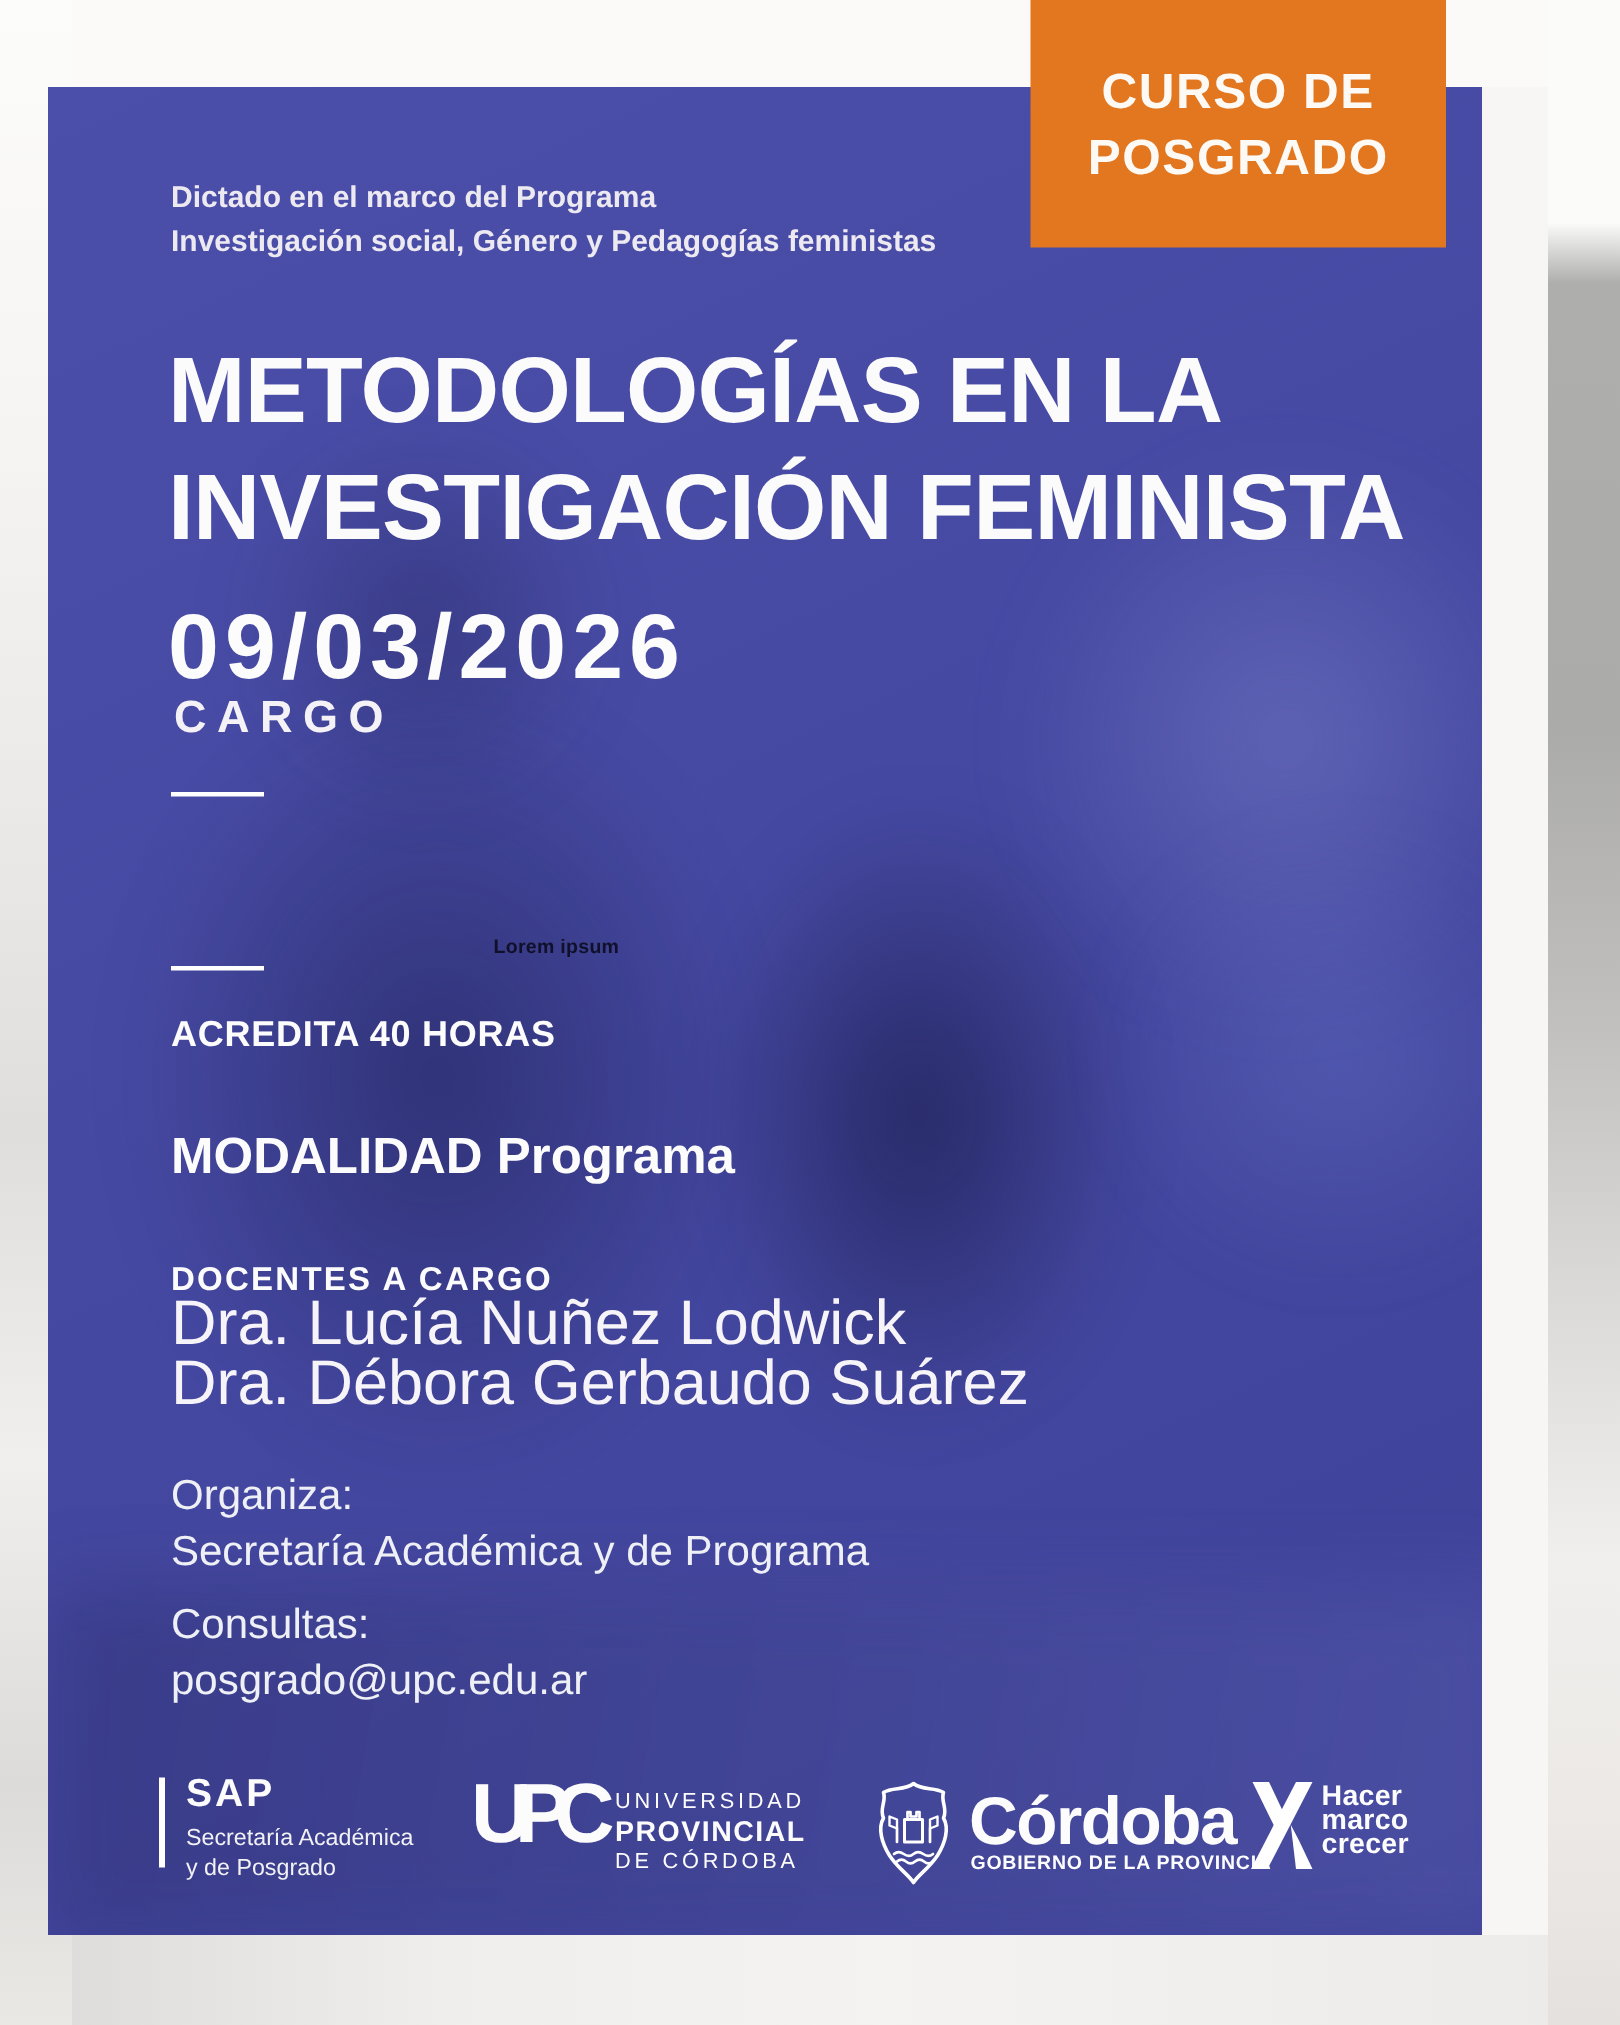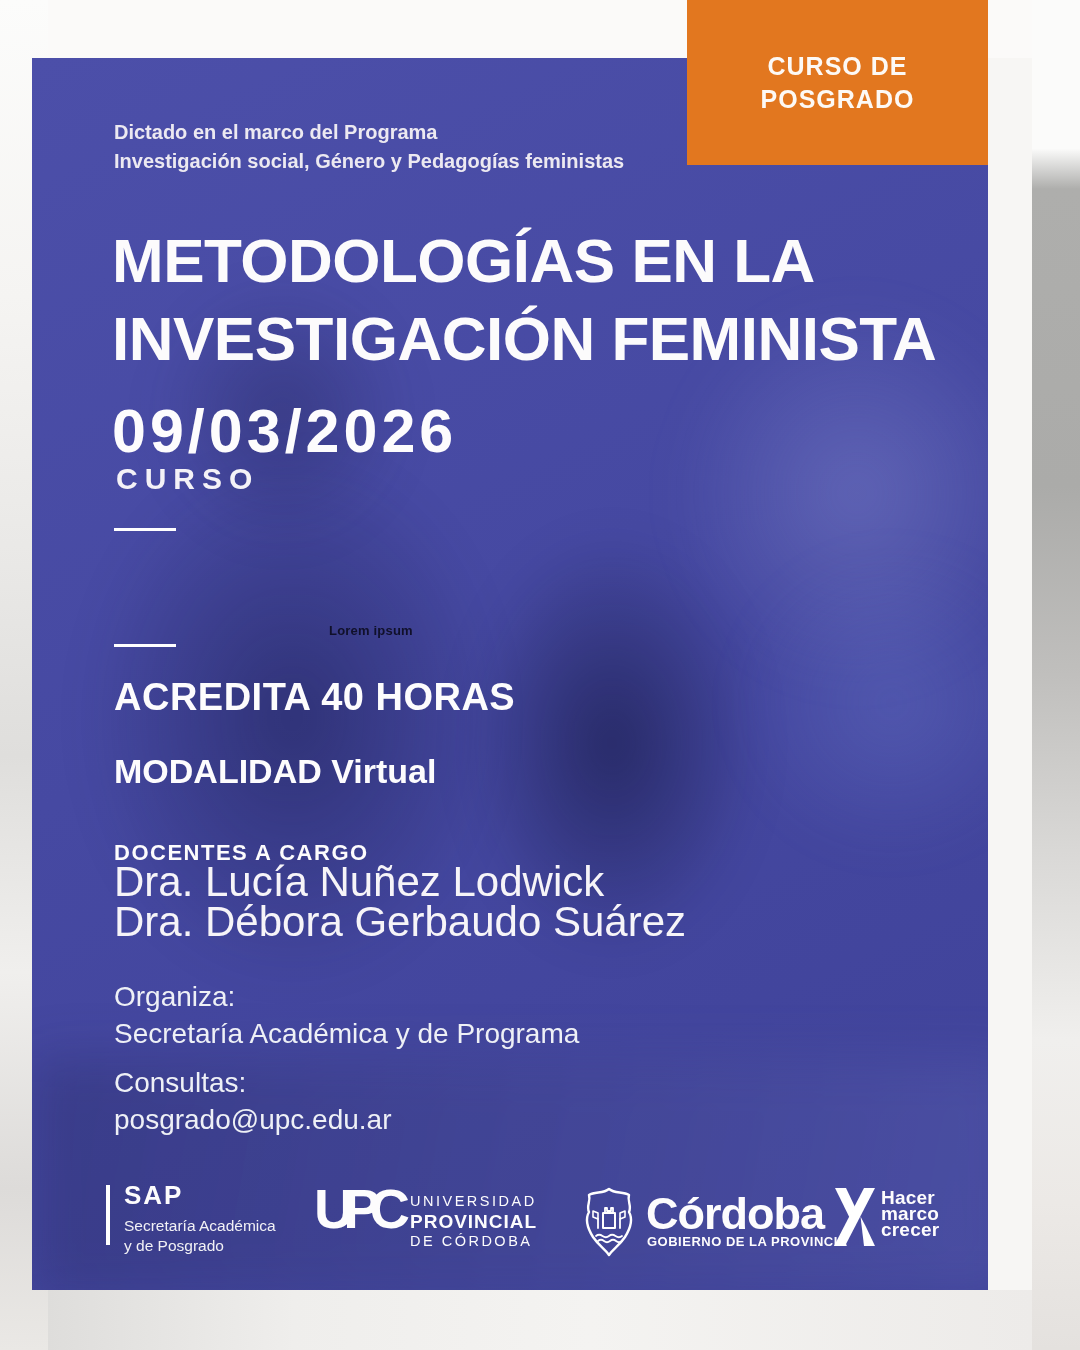--- a/index.html
+++ b/index.html
@@ -30,35 +30,35 @@
   .blob3 { left:640px; top:240px; width:370px; height:390px;
     background:radial-gradient(ellipse at center, rgba(172,180,238,.26), rgba(172,180,238,0) 70%); filter:blur(24px); }
   .blob4 { left:700px; top:490px; width:320px; height:310px;
     background:radial-gradient(ellipse at center, rgba(130,150,230,.22), rgba(130,150,230,0) 70%); filter:blur(22px); }
   .blob5 { left:0; top:1000px; width:984px; height:240px;
     background:linear-gradient(100deg, rgba(20,22,60,.22), rgba(140,150,220,.14)); filter:blur(26px); }
   .blob6 { left:120px; top:220px; width:260px; height:270px;
     background:radial-gradient(ellipse at center, rgba(25,27,70,.32), rgba(25,27,70,0) 70%); filter:blur(20px); }
 
   
-  .badge { position:absolute; left:687px; top:0; width:301px; height:165px; background:#E2771F;
+  .badge { position:absolute; left:687px; top:0; width:277px; height:165px; background:#E2771F;
     display:flex; flex-direction:column; align-items:center; justify-content:center;
-    color:#fdf9f5; font-weight:bold; font-size:25px; line-height:1.32; letter-spacing:1px; z-index:5; text-align:center; }
+    color:#fdf9f5; font-weight:bold; font-size:33px; line-height:1.32; letter-spacing:1px; z-index:5; text-align:center; }
 
   
   .abs { position:absolute; }
   .program { left:82px; top:60px; font-size:20px; font-weight:bold; color:#ece9f1; line-height:1.45; }
   .title { left:80px; top:164px; font-size:62px; font-weight:bold; color:#fcfbfc; line-height:1.25; letter-spacing:-0.5px; }
   .date { left:80px; top:338px; font-size:61px; font-weight:bold; letter-spacing:4px; }
   .inicio { left:84px; top:404px; font-size:30px; font-weight:bold; letter-spacing:7px; color:#f4f2f7; }
   .rule { left:82px; width:62px; height:3px; background:#ffffff; }
   .rule1 { top:470px; } .rule2 { top:586px; }
   .time { left:78px; top:500px; font-size:60px; font-weight:bold; letter-spacing:4px; }
   .note { left:297px; top:565px; font-size:13px; font-weight:bold; color:#10102a; letter-spacing:0.2px; }
-  .credits { left:82px; top:618px; font-size:38px; font-weight:bold; letter-spacing:0.5px; }
+  .credits { left:82px; top:618px; font-size:24px; font-weight:bold; letter-spacing:0.5px; }
   .modality { left:82px; top:694px; font-size:34px; font-weight:bold; }
   .fac-heading { left:82px; top:782px; font-size:22px; font-weight:bold; letter-spacing:1.5px; }
   .fac-names { left:82px; top:804px; font-size:42px; line-height:40px; color:#f6f4f8; }
   .org { left:82px; top:920px; font-size:28px; line-height:37px; color:#eef0f6; }
   .contact { left:82px; top:1006px; font-size:28px; line-height:37px; color:#eef0f6; }
 
   
   .sap-bar { left:74px; top:1127px; width:4px; height:60px; background:#ffffff; }
   .sap-acronym { left:92px; top:1122px; font-size:26px; font-weight:bold; letter-spacing:2px; }
   .sap-sub { left:92px; top:1158px; font-size:15.5px; line-height:20px; color:#f2f1f5; }
@@ -98,27 +98,27 @@
       <div>Dictado en el marco del Programa</div>
       <div>Investigación social, Género y Pedagogías feministas</div>
     </div>
 
     <div class="abs title">
       <div>METODOLOGÍAS EN LA</div>
       <div>INVESTIGACIÓN FEMINISTA</div>
     </div>
 
     <div class="abs date">09/03/2026</div>
-    <div class="abs inicio">CURSO</div>
+    <div class="abs inicio">CARGO</div>
     <div class="abs rule rule1"></div>
     <div class="abs note">Lorem ipsum</div>
     <div class="abs rule rule2"></div>
 
     <div class="abs credits">ACREDITA 40 HORAS</div>
-    <div class="abs modality">MODALIDAD Virtual</div>
+    <div class="abs modality">MODALIDAD Programa</div>
 
     <div class="abs fac-heading">DOCENTES A CARGO</div>
     <div class="abs fac-names">
       <div>Dra. Lucía Nuñez Lodwick</div>
       <div>Dra. Débora Gerbaudo Suárez</div>
     </div>
 
     <div class="abs org">
       <div>Organiza:</div>
       <div>Secretaría Académica y de Programa</div>

